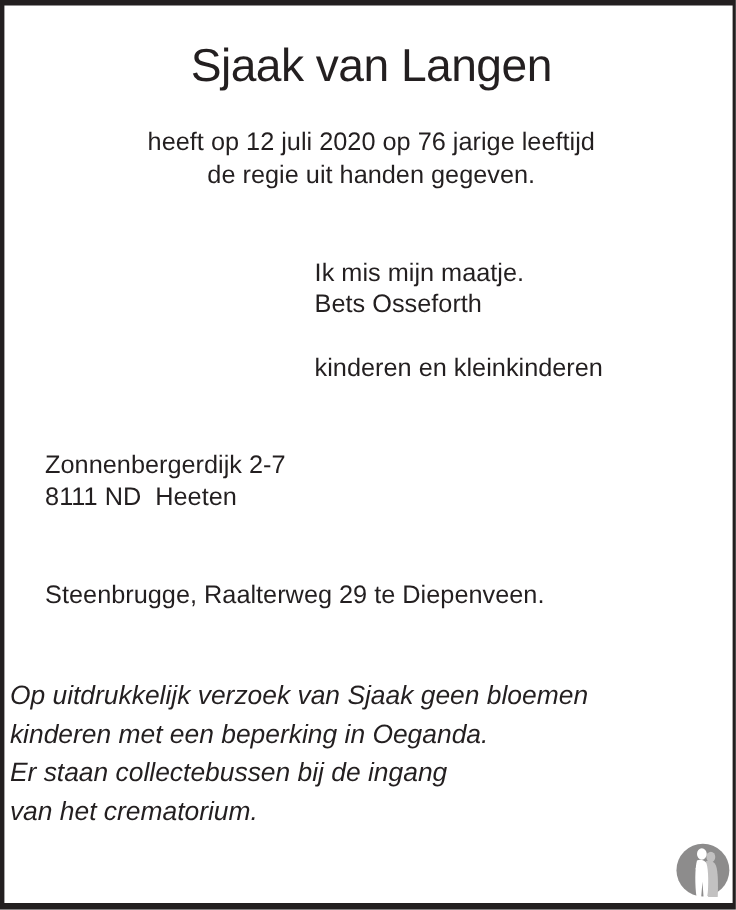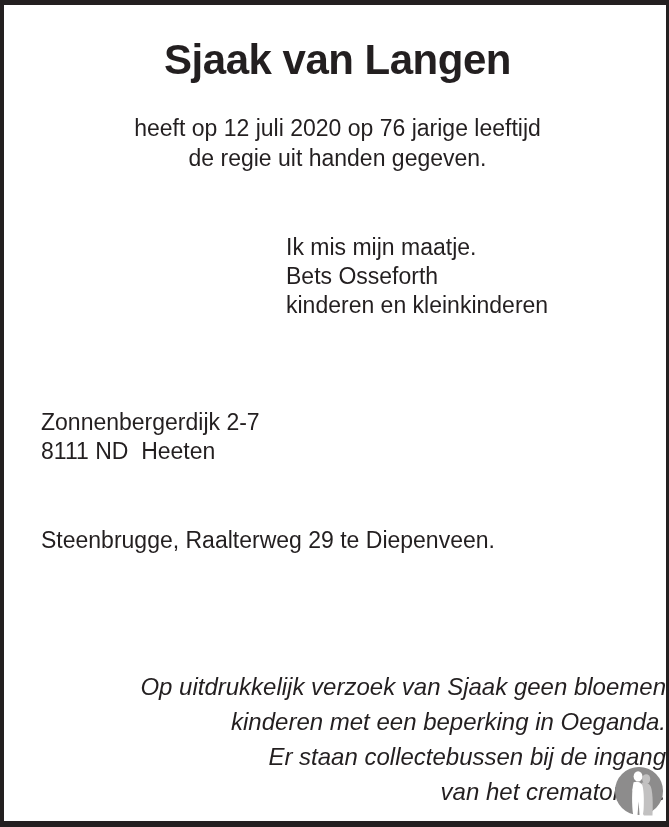--- a/index.html
+++ b/index.html
@@ -27,49 +27,49 @@
     font-size: 23px;
     line-height: 29px;
   }
   .deceased-name {
     top: 30px;
     left: 5px;
     width: 657px;
     text-align: center;
     font-size: 42px;
     line-height: 50px;
-    font-weight: 700;
+    font-weight: 400;
     letter-spacing: -0.5px;
   }
   .announcement {
     top: 108px;
     left: 5px;
     width: 657px;
     text-align: center;
   }
   .announcement .line { line-height: 30px; }
   .tribute {
     top: 228px;
     left: 282px;
   }
   .tribute .quote { }
-  .tribute .family { }
+  .tribute .family { margin-top: 29px; }
   .correspondence {
     top: 403px;
     left: 37px;
   }
   .ceremony {
     top: 521px;
     left: 37px;
   }
   .request {
-    top: 664px;
+    top: 610px;
     left: 5px;
     width: 657px;
-    text-align: right;
+    text-align: left;
     font-style: italic;
   }
   .request .line {
     font-size: 24px;
     line-height: 35px;
   }
   .logo {
     top: 761px;
     left: 610px;
     width: 50px;

